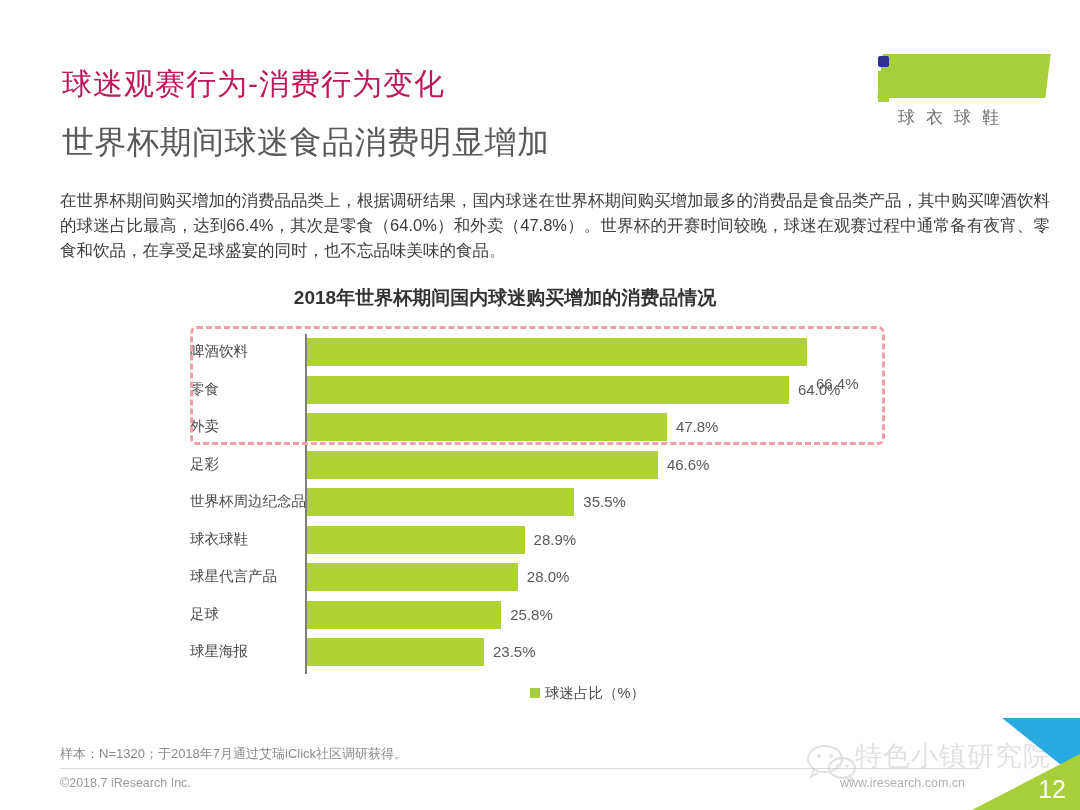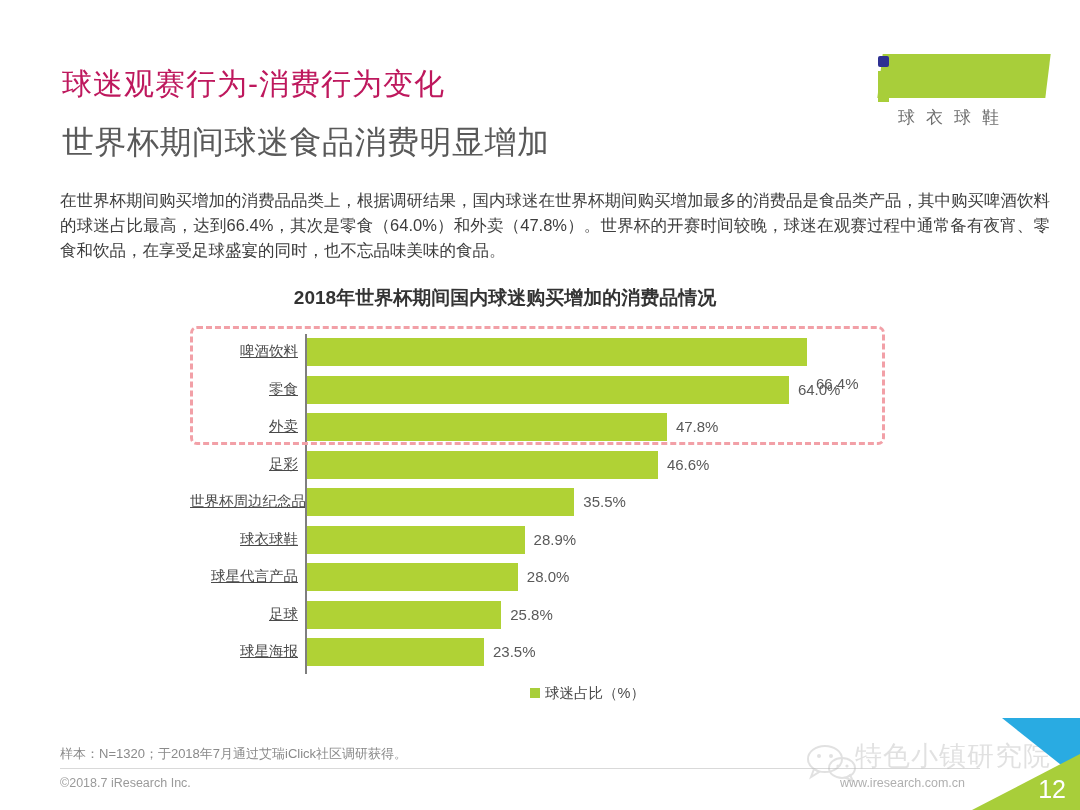--- a/index.html
+++ b/index.html
@@ -149,25 +149,24 @@
     position: absolute;
     left: 0;
     height: 28px;
     width: 100%;
   }
   .bar-label {
     position: absolute;
     left: 0;
     width: 108px;
     top: 4px;
-    text-align: right;
+    text-align: left;
     font-size: 14.5px;
     color: #4a4a4a;
     white-space: nowrap;
-    text-decoration: underline;
   }
   .bar-rect {
     position: absolute;
     left: 117px;
     top: 0;
     height: 28px;
     background: #B0D235;
   }
   .bar-value {
     position: absolute;

